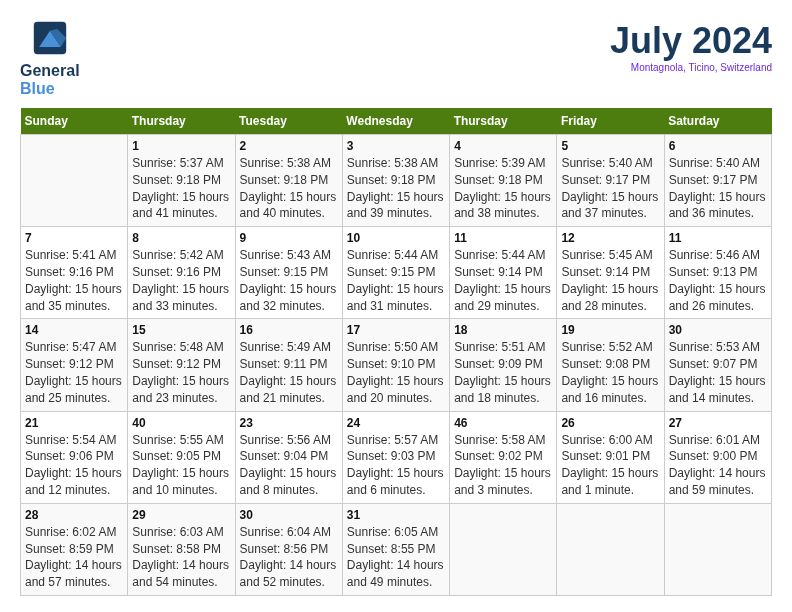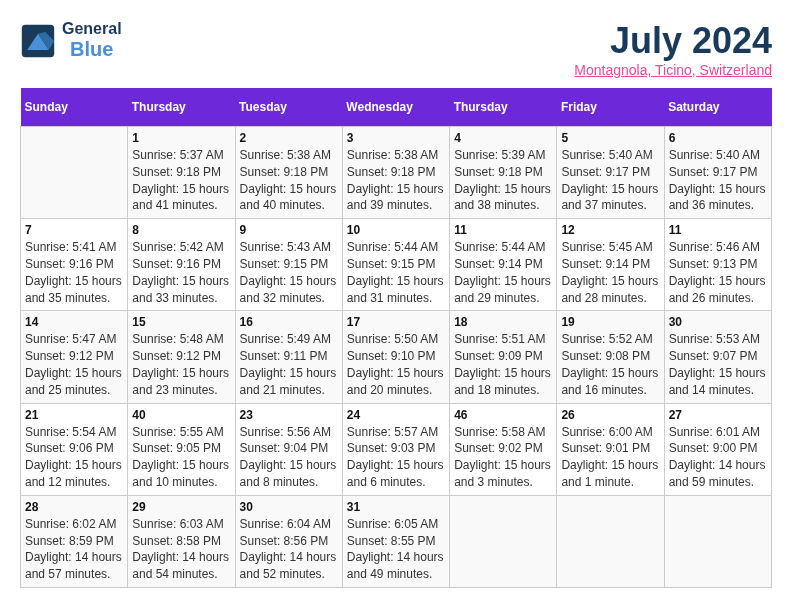--- a/index.html
+++ b/index.html
@@ -13,47 +13,47 @@
     .header {
       display: flex;
       justify-content: space-between;
       align-items: flex-start;
       margin-bottom: 10px;
     }
     .logo {
       display: flex;
       align-items: center;
       gap: 6px;
+      flex-direction: column;
     }
     .logo-icon {
       width: 36px;
       height: 36px;
     }
     .title-block {
       text-align: right;
     }
     .month-year {
       font-size: 36px;
       font-weight: bold;
       color: #1a3a5c;
     }
     .location {
-      font-size: 14px;
-      color: #ec4899;
-      text-decoration: underline;
+      font-size: 10px;
+      color: #6d28d9;
     }
     table {
       width: 100%;
       border-collapse: collapse;
       font-size: 10px;
     }
     thead th {
-      background-color: #6d28d9;
+      background-color: #4d7c0f;
       color: #fff;
-      padding: 12px 4px;
+      padding: 6px 4px;
       text-align: left;
       font-size: 12px;
       font-weight: bold;
     }
     tbody td {
       border: 1px solid #ccc;
       vertical-align: top;
       padding: 4px;
       height: 85px;
       width: 106px;
@@ -84,21 +84,21 @@
 
 <div class="header">
   <div class="logo">
     <svg class="logo-icon" viewBox="0 0 40 40">
       <rect x="2" y="2" width="36" height="36" rx="4" fill="#1a3a5c"></rect>
       <polygon points="8,30 20,12 32,30" fill="#4a90d9"></polygon>
       <polygon points="20,12 32,30 38,20 28,10" fill="#2e6da4"></polygon>
     </svg>
     <div>
       <div style="font-size:16px;font-weight:bold;color:#1a3a5c;">General</div>
-      <div style="font-size:20px;font-weight:bold;color:#4a90d9;margin-left:8px;">Blue</div>
+      <div style="font-size:16px;font-weight:bold;color:#4a90d9;">Blue</div>
     </div>
   </div>
   <div class="title-block">
     <div class="month-year">July 2024</div>
     <div class="location">Montagnola, Ticino, Switzerland</div>
   </div>
 </div>
 
 <table>
   <thead>

